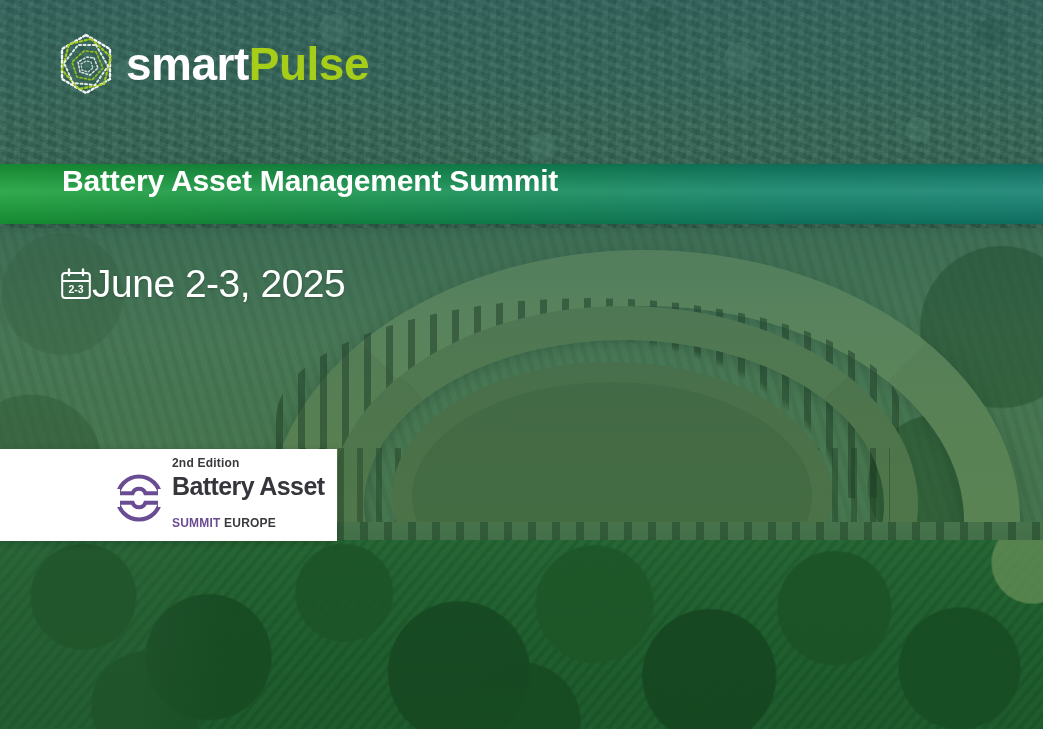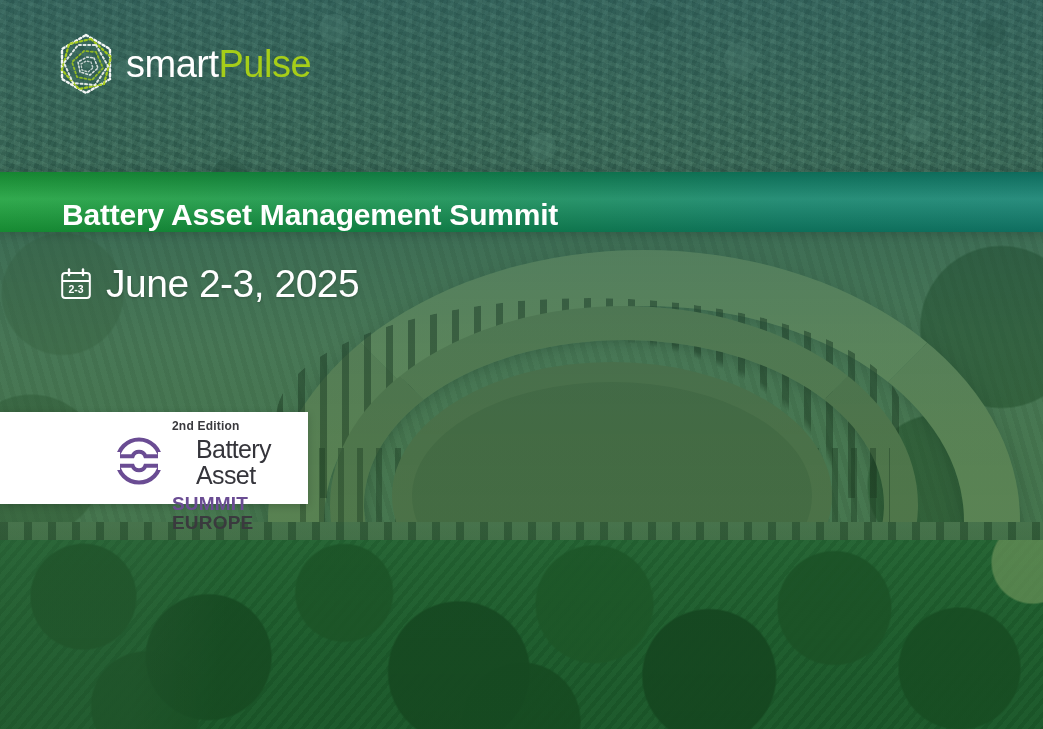--- a/index.html
+++ b/index.html
@@ -175,41 +175,41 @@
   
   .brand {
     position: absolute;
     left: 58px; top: 33px;
     display: flex;
     align-items: center;
     gap: 12px;
   }
   .brand-mark { width: 56px; height: 62px; display: block; }
   .brand-word {
-    font-size: 38px;
+    font-size: 46px;
     letter-spacing: -0.5px;
-    font-weight: 400;
+    font-weight: 700;
     line-height: 1;
     white-space: nowrap;
   }
   .brand-word .w-smart { color: #ffffff; }
   .brand-word .w-pulse { color: #a6ce18; }
 
   
   .title-band {
     position: absolute;
     left: 0; right: 0;
-    top: 172px;
+    top: 164px;
     height: 60px;
     background: linear-gradient(90deg,
         #1aa03a 0%, #17983f 18%, #13914c 36%,
         #11885a 55%, #108268 75%, #11806f 100%);
     box-shadow: 0 2px 10px rgba(0,0,0,.18);
     display: flex;
-    align-items: flex-end;
+    align-items: flex-start;
   }
   .title-band::before {
     content: "";
     position: absolute; inset: 0;
     background: linear-gradient(180deg, rgba(0,0,0,.16) 0%, rgba(255,255,255,.10) 45%, rgba(0,0,0,.14) 100%);
     pointer-events: none;
   }
   .title-text {
     position: relative;
     margin-left: 62px;
@@ -223,38 +223,37 @@
   
   .info {
     position: absolute;
     left: 60px;
     top: 262px;
     color: #ffffff;
   }
   .info-row {
     display: flex;
     align-items: center;
-    gap: 14px;
     margin-bottom: 14px;
   }
   .info-icon { width: 32px; height: 34px; flex: 0 0 32px; }
   .info-text {
     font-size: 39px;
     font-weight: 300;
     letter-spacing: -0.5px;
     white-space: nowrap;
     text-shadow: 0 1px 3px rgba(0,0,0,.22);
   }
 
   
   .event-card {
     position: absolute;
     left: 0;
-    top: 412px;
-    width: 308px;
+    top: 449px;
+    width: 337px;
     height: 92px;
     background: #ffffff;
     display: flex;
     align-items: center;
     padding-left: 112px;
     box-sizing: border-box;
     box-shadow: 0 2px 8px rgba(0,0,0,.18);
   }
   .event-mark {
     position: absolute;
@@ -271,29 +270,28 @@
   }
   .ev-edition {
     font-size: 12px;
     font-weight: bold;
     color: #3a3a3e;
     letter-spacing: .2px;
     margin-bottom: 4px;
   }
   .ev-big {
     font-size: 25px;
-    font-weight: normal;
+    font-weight: bold;
     color: #35353b;
     letter-spacing: -.6px;
     line-height: 1.05;
-    margin-left: 24px;
   }
   .ev-sub {
-    margin-top: 5px;
-    font-size: 19px;
+    margin-top: 18px;
+    font-size: 12px;
     font-weight: bold;
     letter-spacing: .2px;
   }
   .ev-sub .s-summit { color: #6a4c93; }
   .ev-sub .s-europe { color: #3a3a3e; }
 </style>
 </head>
 <body>
 
 <div class="banner">

